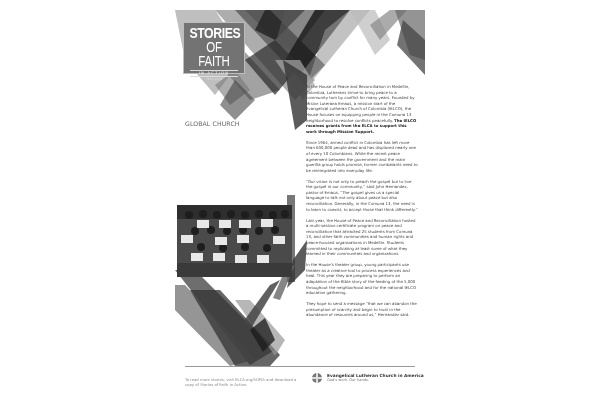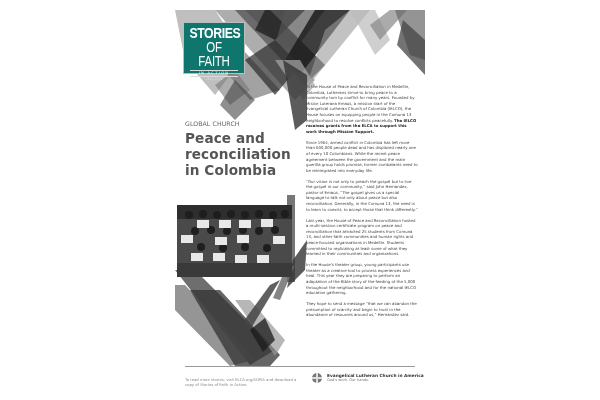--- a/index.html
+++ b/index.html
@@ -1,19 +1,19 @@
 <!DOCTYPE html>
 <html><head>
 <meta charset="utf-8">
 <style>
   html, body { margin:0; padding:0; background:#ffffff; }
   body { width:600px; height:400px; position:relative; overflow:hidden; font-family:"DejaVu Sans", sans-serif; }
   .page { position:absolute; left:175px; top:0; width:250px; height:400px; background:#ffffff; overflow:hidden; }
   .deco { position:absolute; left:0; top:0; width:250px; height:400px; }
-  .logo { position:absolute; left:8px; top:22px; width:62px; height:52px; background:#0f766e; border:1px solid #bdbdbd; box-sizing:border-box; text-align:center; color:#fff; }
+  .logo { position:absolute; left:8px; top:22px; width:62px; height:52px; background:#737373; border:1px solid #bdbdbd; box-sizing:border-box; text-align:center; color:#fff; }
   .logo .l1 { font-family:"Liberation Sans", sans-serif; font-weight:bold; font-size:15px; line-height:15px; letter-spacing:-0.5px; margin-top:2px; transform:scaleX(0.82); }
   .logo .l2 { font-family:"Liberation Sans", sans-serif; font-size:14px; line-height:14px; letter-spacing:-0.3px; transform:scaleX(0.82); }
   .logo .l3 { font-size:3.5px; letter-spacing:1.4px; border-top:1px solid #ddd; border-bottom:1px solid #ddd; margin:2px 6px 0; line-height:5px; }
   .logo .l4 { font-size:3px; line-height:4px; color:#ddd; }
   .kicker { position:absolute; left:10px; top:120px; font-size:6.2px; color:#666; letter-spacing:0.1px; }
   .title { position:absolute; left:10px; top:130px; width:110px; font-size:13.6px; line-height:16px; font-weight:bold; color:#555; font-family:"DejaVu Sans", sans-serif; letter-spacing:0.1px; }
   .photo { position:absolute; left:2px; top:205px; width:115px; height:72px; overflow:hidden; background:#3a3a3a; }
   .body-col { position:absolute; left:131px; top:84px; width:112px; font-size:3.9px; line-height:5.6px; color:#444; }
   .body-col p { margin:0 0 5.4px 0; }
   .body-col b { color:#222; }
@@ -64,21 +64,20 @@
   </svg>
 
   <div class="logo">
     <div class="l1">STORIES</div>
     <div class="l2">OF FAITH</div>
     <div class="l3">IN ACTION</div>
     <div class="l4">2018-2019</div>
   </div>
 
   <div class="kicker">GLOBAL CHURCH</div>
-  <div class="title">Peace and reconciliation in Colombia</div>
 
   <div class="photo">
     <svg width="115" height="72" viewBox="0 0 115 72" xmlns="http://www.w3.org/2000/svg">
       <rect width="115" height="72" fill="#4a4a4a"></rect>
       <rect x="0" y="0" width="115" height="14" fill="#2e2e2e"></rect>
       <g fill="#1e1e1e">
         <circle cx="12" cy="10" r="4"></circle>
           <circle cx="26" cy="9" r="4"></circle>
           <circle cx="40" cy="10" r="4"></circle>
         <circle cx="54" cy="9" r="4"></circle>

